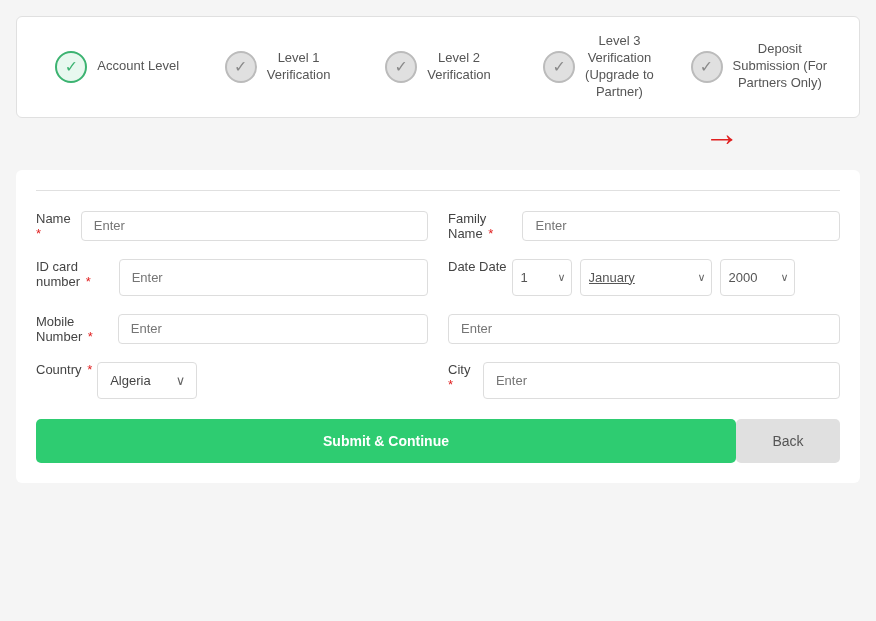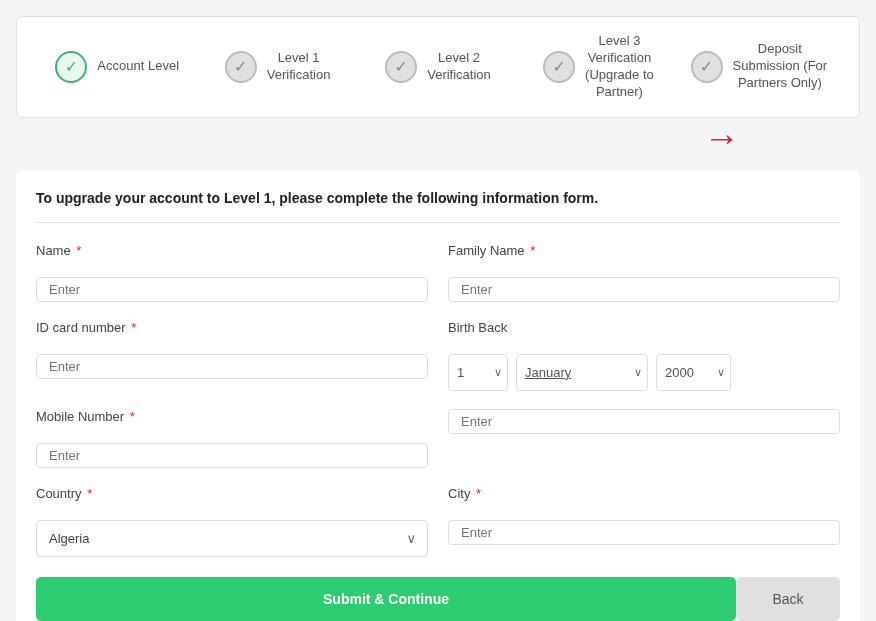--- a/index.html
+++ b/index.html
@@ -105,22 +105,22 @@
 
     .form-row {
       display: flex;
       gap: 20px;
       margin-bottom: 18px;
     }
 
     .form-group {
       flex: 1;
       display: flex;
-      flex-direction: column;
-      gap: 19px;
+      flex-direction: row;
+      gap: 5px;
     }
 
     .form-label {
       font-size: 13px;
       color: #444;
     }
 
     .required-star {
       color: #e02020;
       margin-left: 2px;
@@ -275,21 +275,20 @@
       <div class="step-circle gray">✓</div>
       <span class="step-label">Deposit<br>Submission (For<br>Partners Only)</span>
     </div>
   </div>
 
   <div class="arrow-row">
     <span class="red-arrow">→</span>
   </div>
 
   <div class="form-section">
-    <p class="form-title">To upgrade your account to Level 1, please complete the following information form.</p>
     <hr class="divider">
 
     <div class="form-row">
       <div class="form-group">
         <label class="form-label">
           <span>Name</span><span class="required-star"> *</span>
         </label>
         <input class="form-input" type="text" placeholder="Enter" style="">
       </div>
       <div class="form-group">
@@ -301,21 +300,21 @@
     </div>
 
     <div class="form-row">
       <div class="form-group">
         <label class="form-label">
           <span>ID card number</span><span class="required-star"> *</span>
         </label>
         <input class="form-input" type="text" placeholder="Enter" style="">
       </div>
       <div class="form-group">
-        <label class="form-label">Birth Back</label>
+        <label class="form-label">Date Date</label>
         <div class="birth-date-group">
           <div class="select-wrapper">
             <select class="birth-select day-select">
               <option>1</option><option>2</option><option>3</option><option>4</option><option>5</option>
               <option>6</option><option>7</option><option>8</option><option>9</option><option>10</option>
               <option>11</option><option>12</option><option>13</option><option>14</option><option>15</option>
               <option>16</option><option>17</option><option>18</option><option>19</option><option>20</option>
               <option>21</option><option>22</option><option>23</option><option>24</option><option>25</option>
               <option>26</option><option>27</option><option>28</option><option>29</option><option>30</option>
               <option>31</option>

